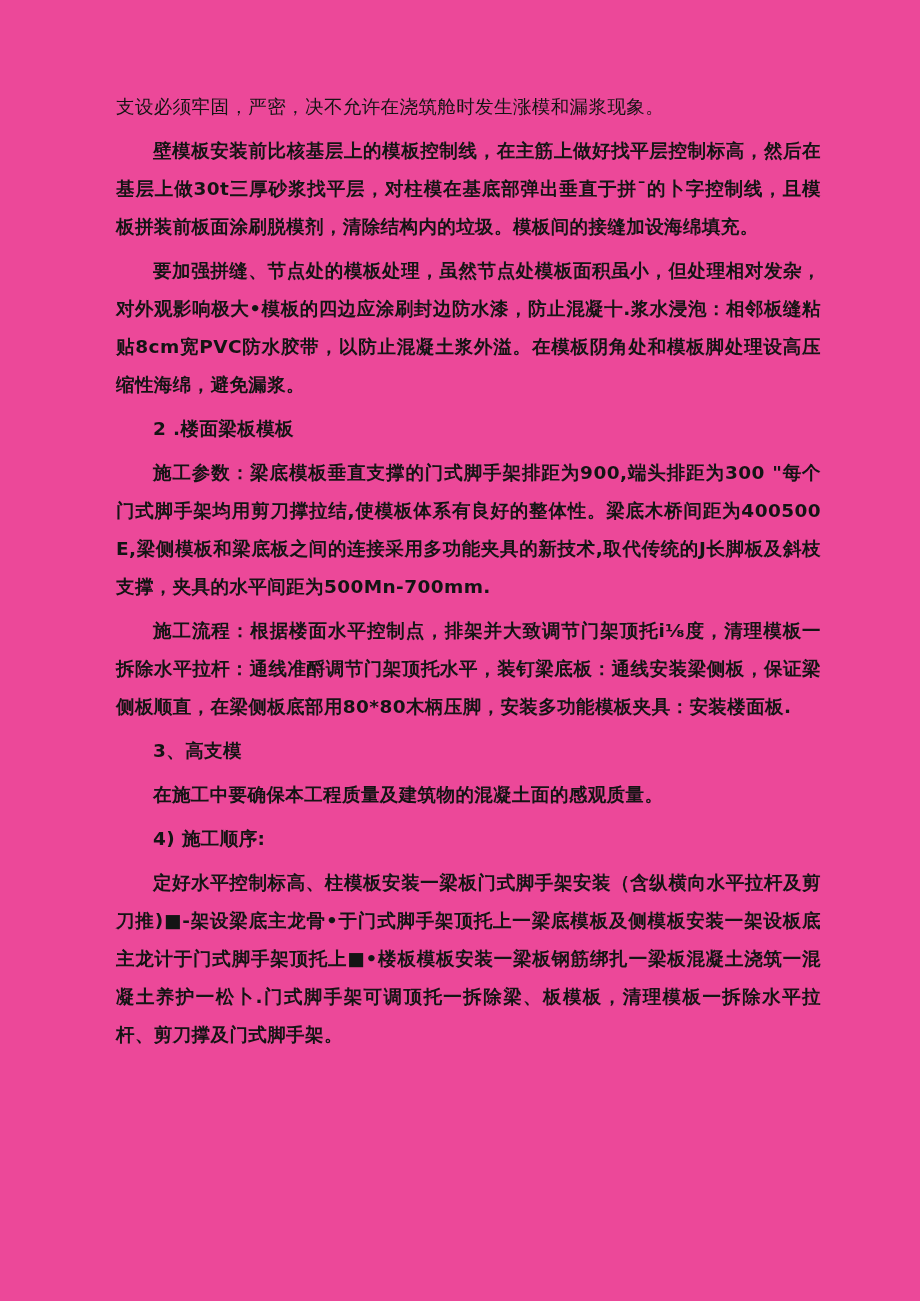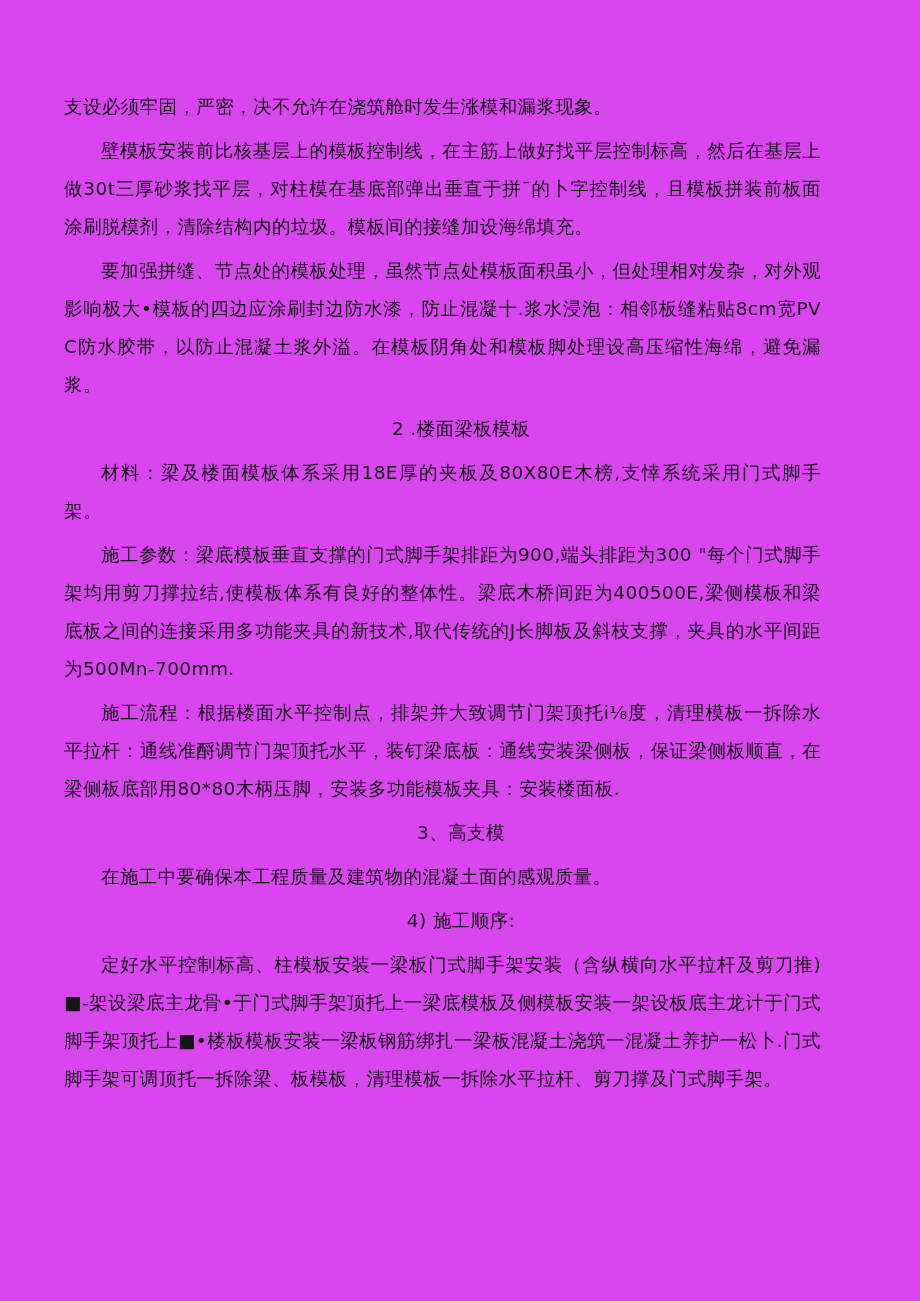--- a/index.html
+++ b/index.html
@@ -8,44 +8,43 @@
     width: 920px;
     height: 1301px;
     background: #ffffff;
     font-family: "DejaVu Sans", "Liberation Sans", sans-serif;
     color: #141414;
     overflow: hidden;
   }
   .page {
     width: 920px;
     height: 1301px;
-    padding: 88px 99px 30px 64px;
-    background: #d946ef;
+    padding: 88px 99px 30px 116px;
+    background: #ec4899;
   }
   .para {
     margin: 0 0 6px 0;
     font-size: 18.5px;
     line-height: 38px;
     text-align: justify;
     letter-spacing: 0.4px;
     word-break: break-all;
     color: #141414;
   }
-  .para.indent { text-indent: 2em; }
-  .para.heading { text-align: center; }
+  .para.indent { text-indent: 2em; font-weight: bold; }
+  .para.heading { text-align: left; }
 </style>
 </head>
 <body>
 
 <div class="page">
   <p class="para">支设必须牢固，严密，决不允许在浇筑舱时发生涨模和漏浆现象。</p>
   <p class="para indent">壁模板安装前比核基层上的模板控制线，在主筋上做好找平层控制标高，然后在基层上做30t三厚砂浆找平层，对柱模在基底部弹出垂直于拼ˉ的卜字控制线，且模板拼装前板面涂刷脱模剂，清除结构内的垃圾。模板间的接缝加设海绵填充。</p>
   <p class="para indent">要加强拼缝、节点处的模板处理，虽然节点处模板面积虽小，但处理相对发杂，对外观影响极大•模板的四边应涂刷封边防水漆，防止混凝十.浆水浸泡：相邻板缝粘贴8cm宽PVC防水胶带，以防止混凝土浆外溢。在模板阴角处和模板脚处理设高压缩性海绵，避免漏浆。</p>
   <p class="para indent heading">2 .楼面梁板模板</p>
-  <p class="para indent">材料：梁及楼面模板体系采用18E厚的夹板及80X80E木榜,支悻系统采用门式脚手架。</p>
   <p class="para indent">施工参数：梁底模板垂直支撑的门式脚手架排距为900,端头排距为300 "每个门式脚手架均用剪刀撑拉结,使模板体系有良好的整体性。梁底木桥间距为400500E,梁侧模板和梁底板之间的连接采用多功能夹具的新技术,取代传统的J长脚板及斜枝支撑，夹具的水平间距为500Mn-700mm.</p>
   <p class="para indent">施工流程：根据楼面水平控制点，排架并大致调节门架顶托i⅛度，清理模板一拆除水平拉杆：通线准酹调节门架顶托水平，装钉梁底板：通线安装梁侧板，保证梁侧板顺直，在梁侧板底部用80*80木柄压脚，安装多功能模板夹具：安装楼面板.</p>
   <p class="para indent heading">3、高支模</p>
   <p class="para indent">在施工中要确保本工程质量及建筑物的混凝土面的感观质量。</p>
   <p class="para indent heading">4) 施工顺序:</p>
   <p class="para indent">定好水平控制标高、柱模板安装一梁板门式脚手架安装（含纵横向水平拉杆及剪刀推)■-架设梁底主龙骨•于门式脚手架顶托上一梁底模板及侧模板安装一架设板底主龙计于门式脚手架顶托上■•楼板模板安装一梁板钢筋绑扎一梁板混凝土浇筑一混凝土养护一松卜.门式脚手架可调顶托一拆除梁、板模板，清理模板一拆除水平拉杆、剪刀撑及门式脚手架。</p>
 
 </div>
 
 </body></html>

